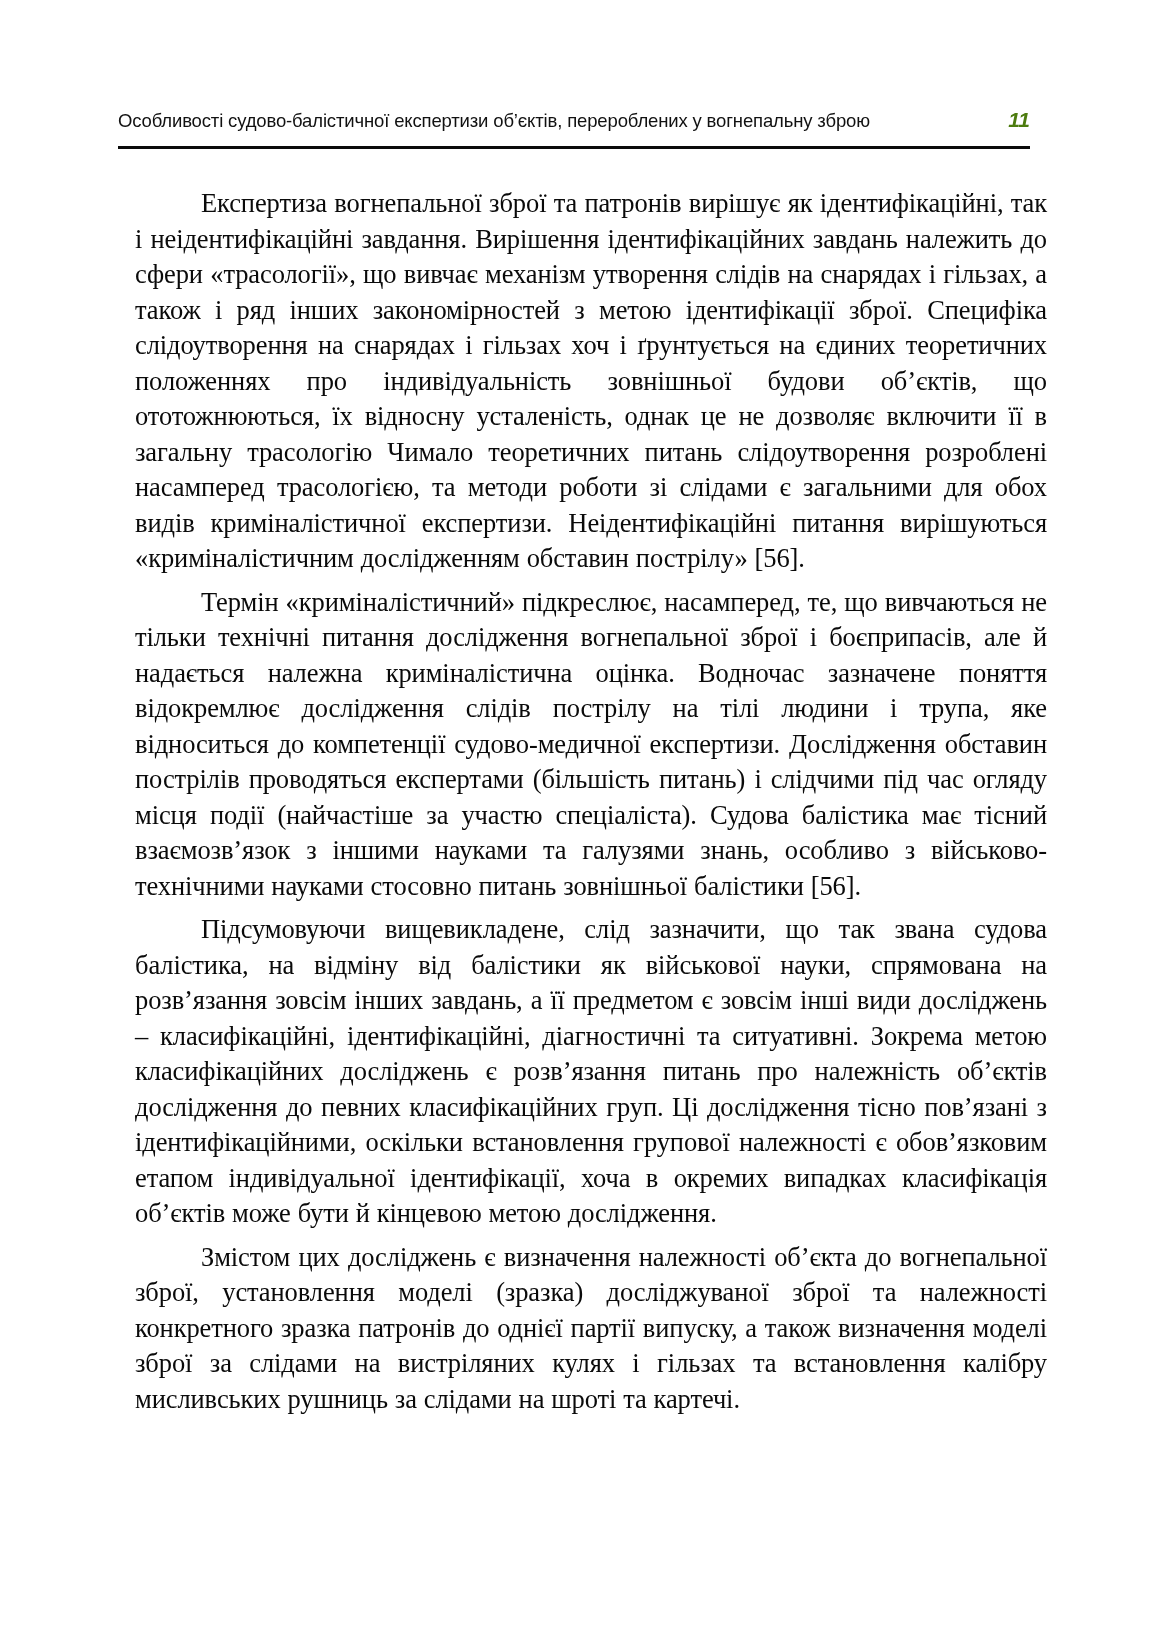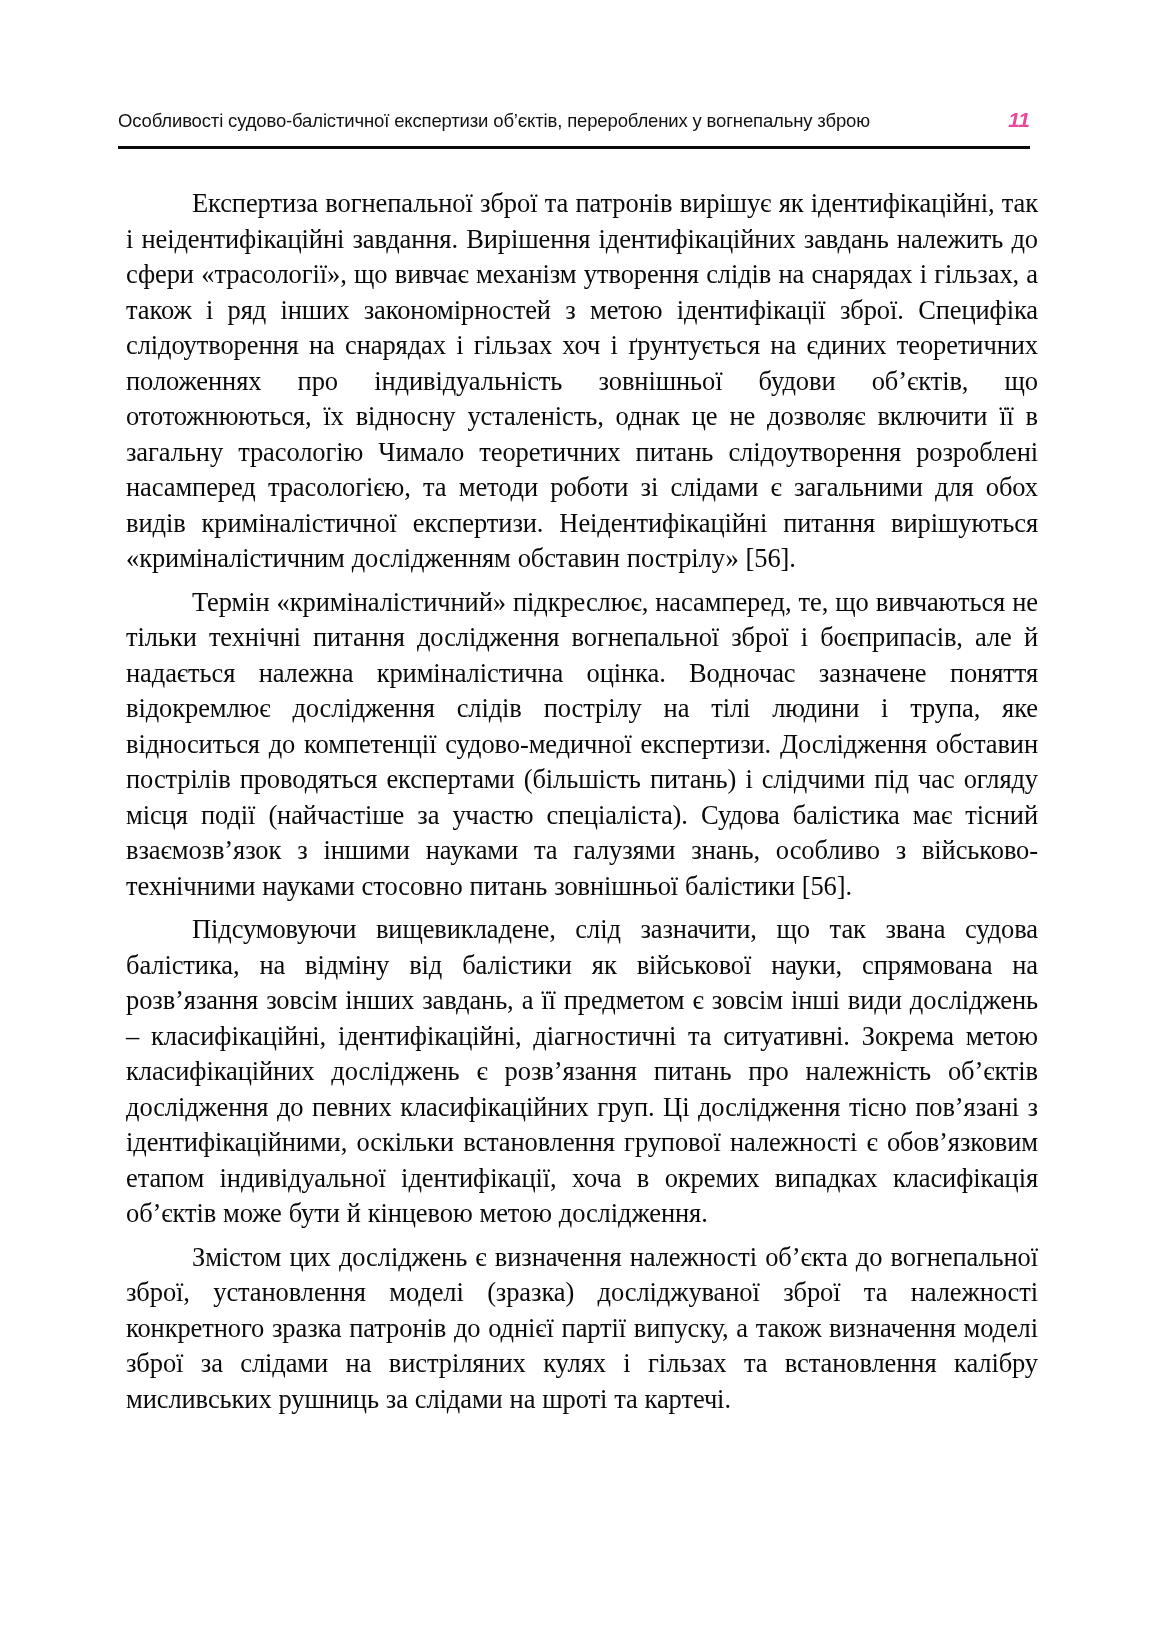--- a/index.html
+++ b/index.html
@@ -35,34 +35,34 @@
     font-size: 18.5px;
     letter-spacing: -0.15px;
     color: #111111;
     white-space: nowrap;
   }
   .header-folio {
     font-family: "Liberation Sans", "DejaVu Sans", sans-serif;
     font-size: 21px;
     font-style: italic;
     font-weight: 600;
-    color: #ec4899;
+    color: #4d7c0f;
     padding-left: 18px;
   }
   .header-rule {
     position: absolute;
     left: 118px;
     top: 146px;
     width: 912px;
     height: 3px;
     background: #0a0a0a;
   }
   .body-text {
     position: absolute;
-    left: 126px;
+    left: 135px;
     top: 186px;
     width: 912px;
   }
   .para {
     margin: 0;
     text-indent: 66px;
     text-align: justify;
     font-size: 26.5px;
     line-height: 35.5px;
     letter-spacing: -0.1px;

